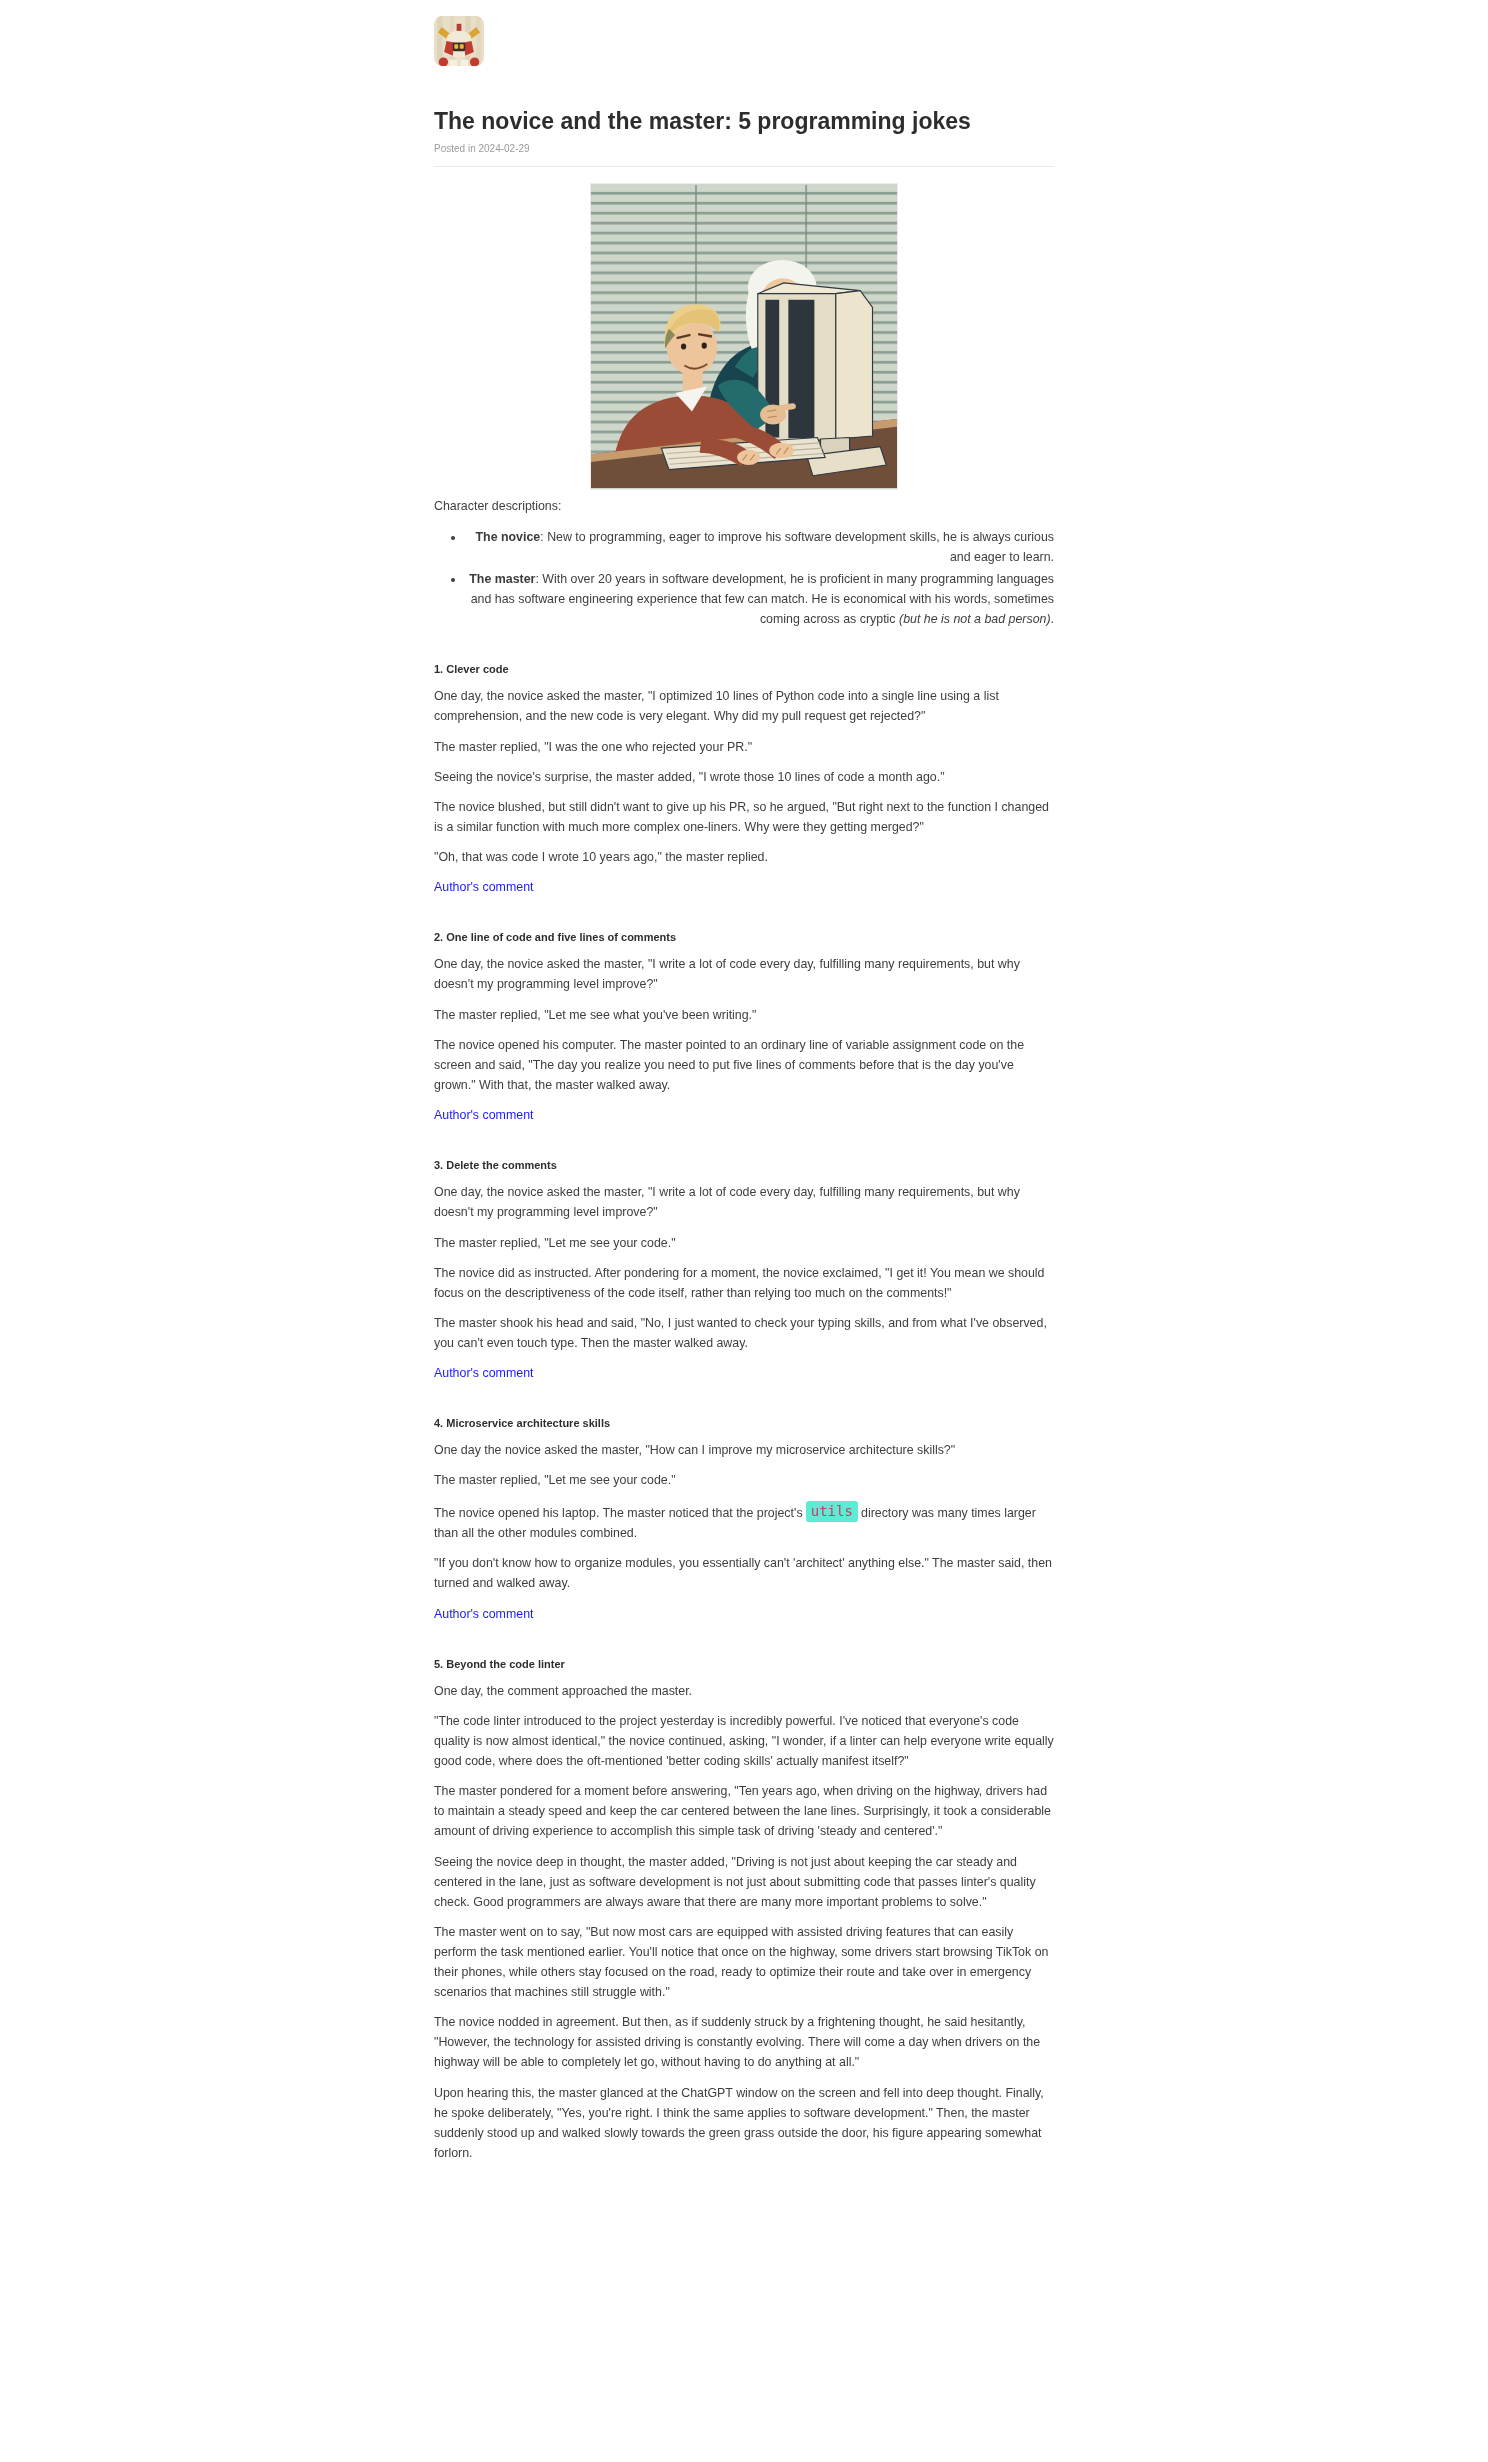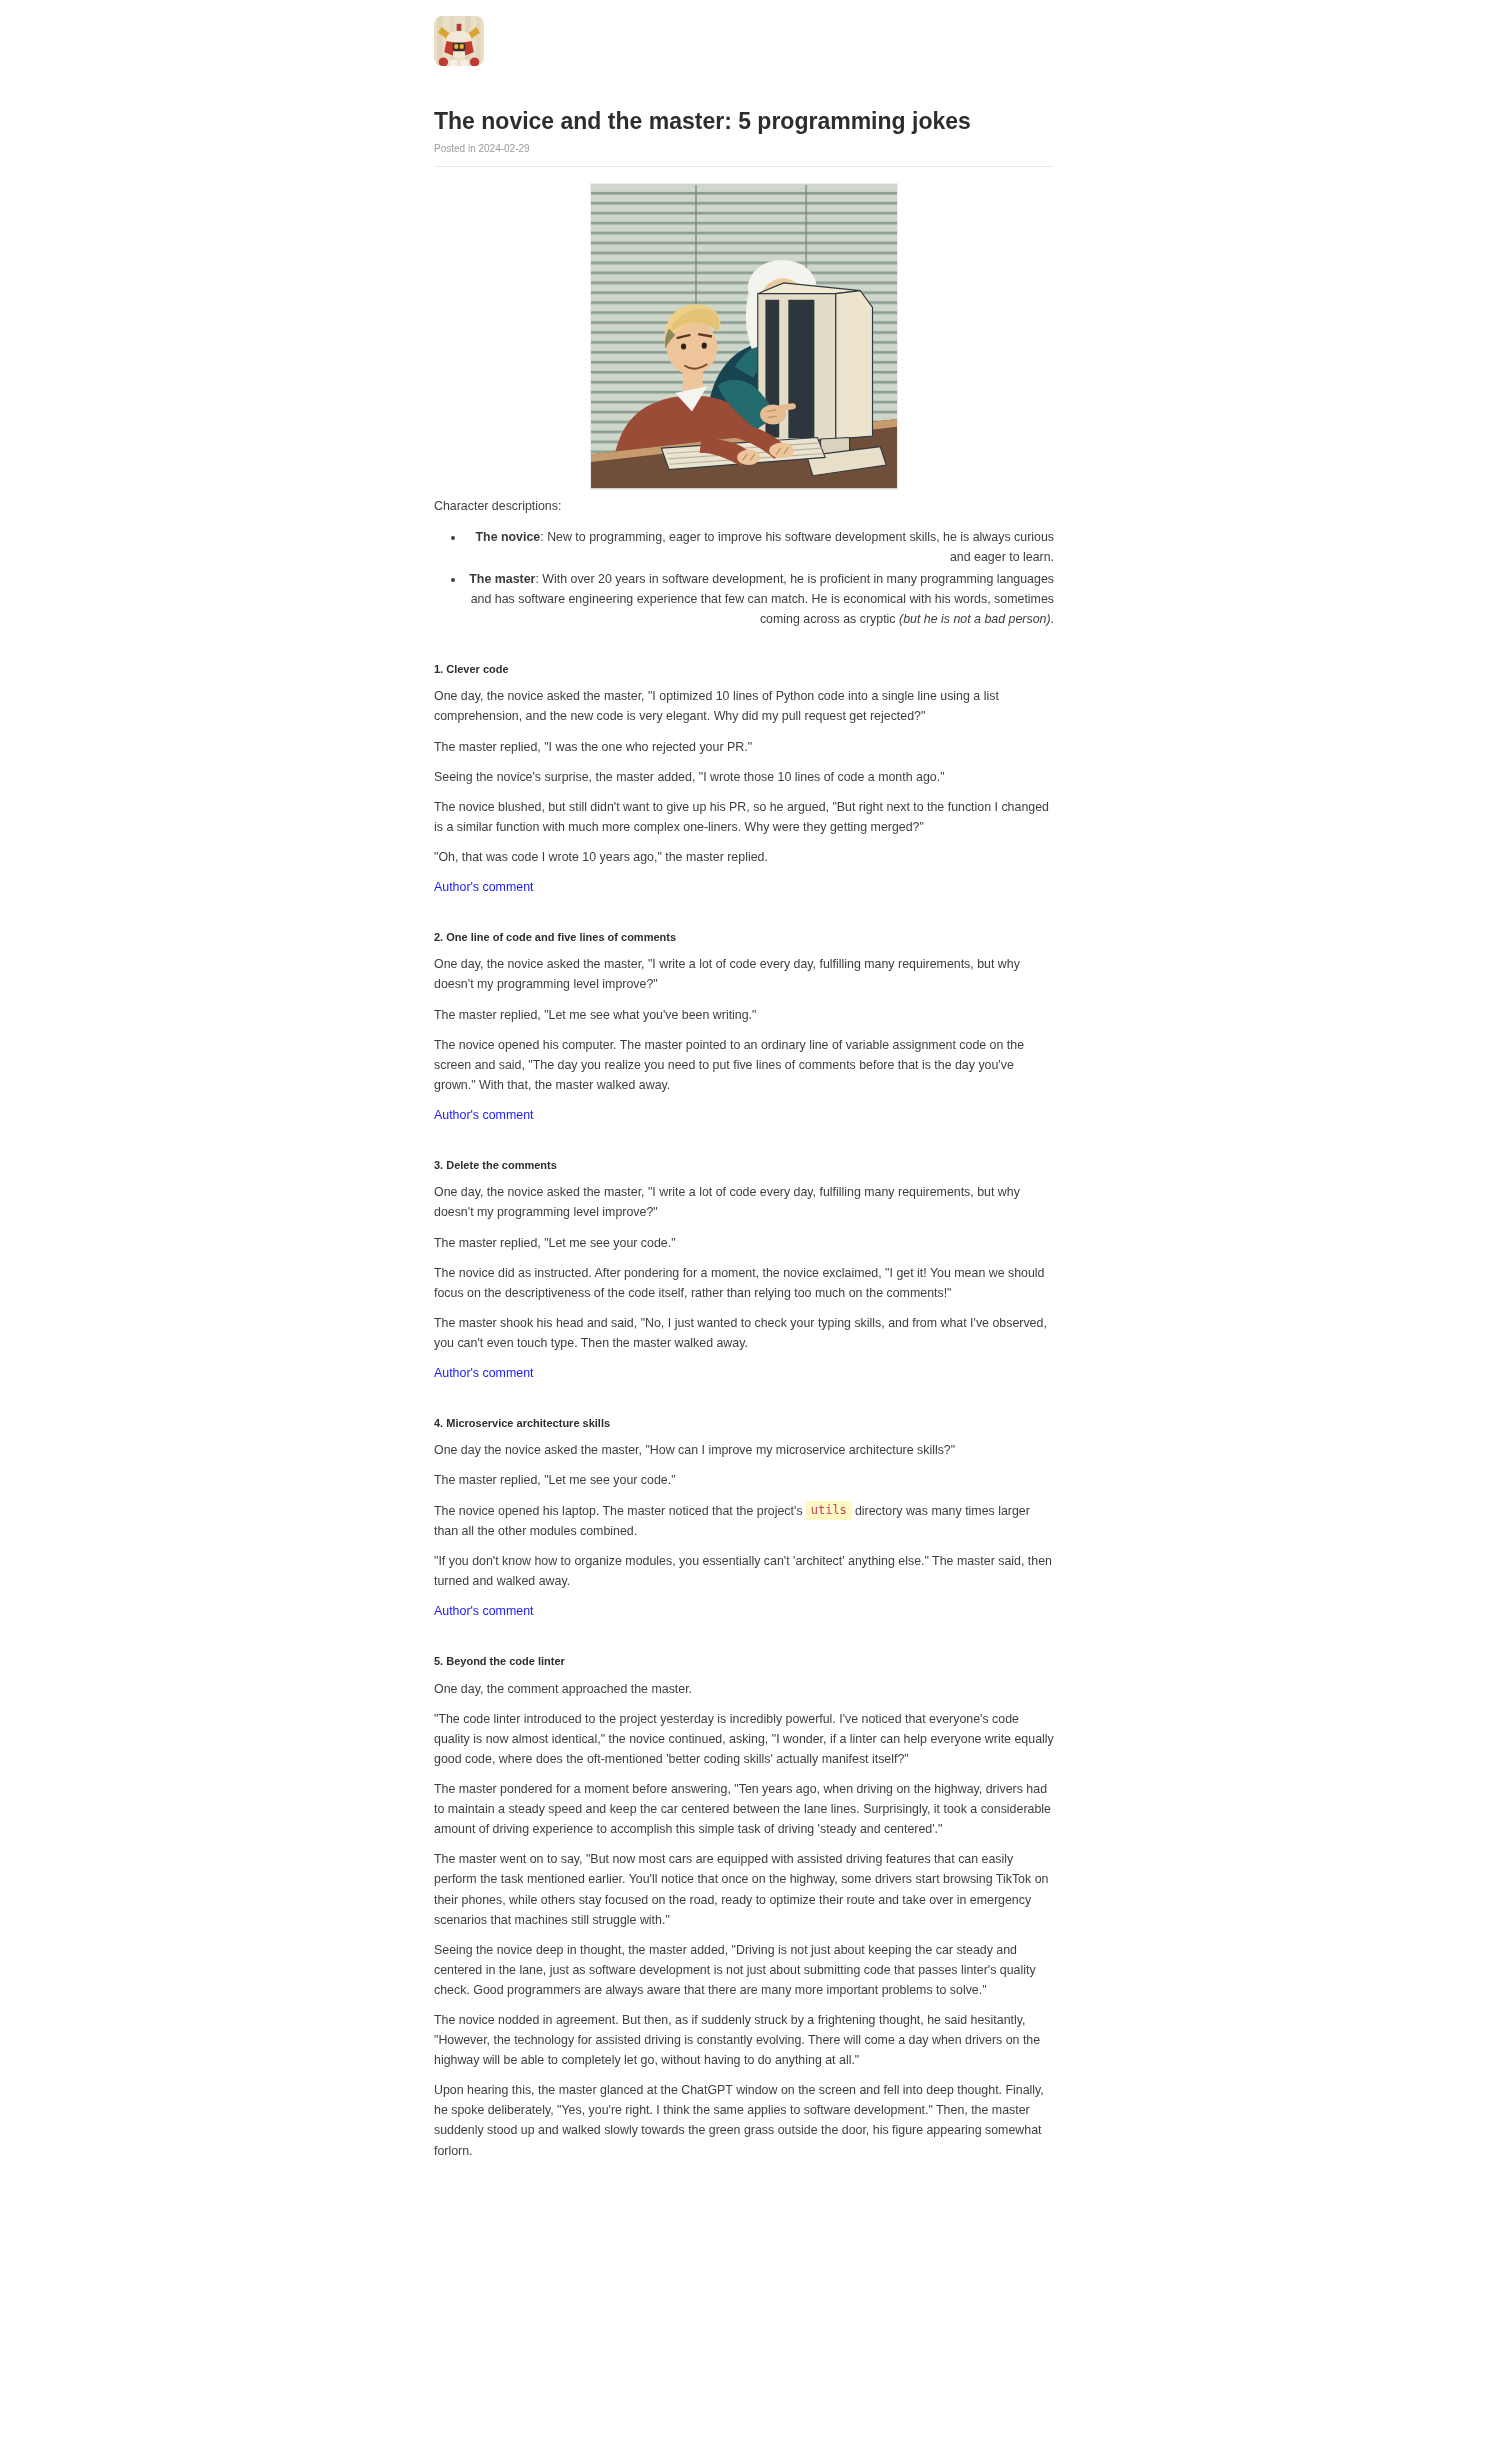--- a/index.html
+++ b/index.html
@@ -41,23 +41,23 @@
 
   h2.section-heading {
     font-size: 11px;
     font-weight: 700;
     color: #2d2d2d;
     margin: 33px 0 0;
     line-height: 1.3;
   }
   code.inline-code {
     font-family: "DejaVu Sans Mono", "Liberation Mono", monospace;
-    font-size: 12px;
+    font-size: 14px;
     color: #c73e63;
-    background: #fef9c3;
+    background: #5eead4;
     padding: 2.3px 4.7px;
     border-radius: 3.1px;
   }
   a.comment-link { color: #1a1afc; text-decoration: none; cursor: pointer; }
 </style>
 </head>
 <body>
 
 <div class="container">
 
@@ -204,21 +204,21 @@
         <h2 class="section-heading">4. Microservice architecture skills</h2>
         <p>One day the novice asked the master, "How can I improve my microservice architecture skills?"</p>
         <p>The master replied, "Let me see your code."</p>
         <p>The novice opened his laptop. The master noticed that the project's <code class="inline-code">utils</code> directory was many times larger than all the other modules combined.</p>
         <p>"If you don't know how to organize modules, you essentially can't 'architect' anything else." The master said, then turned and walked away.</p>
         <p><a class="comment-link">Author's comment</a></p>
         <h2 class="section-heading">5. Beyond the code linter</h2>
         <p>One day, the comment approached the master.</p>
         <p>"The code linter introduced to the project yesterday is incredibly powerful. I've noticed that everyone's code quality is now almost identical," the novice continued, asking, "I wonder, if a linter can help everyone write equally good code, where does the oft-mentioned 'better coding skills' actually manifest itself?"</p>
         <p>The master pondered for a moment before answering, "Ten years ago, when driving on the highway, drivers had to maintain a steady speed and keep the car centered between the lane lines. Surprisingly, it took a considerable amount of driving experience to accomplish this simple task of driving 'steady and centered'."</p>
+        <p>Seeing the novice deep in thought, the master added, "Driving is not just about keeping the car steady and centered in the lane, just as software development is not just about submitting code that passes linter's quality check. Good programmers are always aware that there are many more important problems to solve."</p>
         <p>The master went on to say, "But now most cars are equipped with assisted driving features that can easily perform the task mentioned earlier. You'll notice that once on the highway, some drivers start browsing TikTok on their phones, while others stay focused on the road, ready to optimize their route and take over in emergency scenarios that machines still struggle with."</p>
-        <p>Seeing the novice deep in thought, the master added, "Driving is not just about keeping the car steady and centered in the lane, just as software development is not just about submitting code that passes linter's quality check. Good programmers are always aware that there are many more important problems to solve."</p>
         <p>The novice nodded in agreement. But then, as if suddenly struck by a frightening thought, he said hesitantly, "However, the technology for assisted driving is constantly evolving. There will come a day when drivers on the highway will be able to completely let go, without having to do anything at all."</p>
         <p>Upon hearing this, the master glanced at the ChatGPT window on the screen and fell into deep thought. Finally, he spoke deliberately, "Yes, you're right. I think the same applies to software development." Then, the master suddenly stood up and walked slowly towards the green grass outside the door, his figure appearing somewhat forlorn.</p>
       </div>
 
   </main>
 </div>
 
 
 </body></html>

